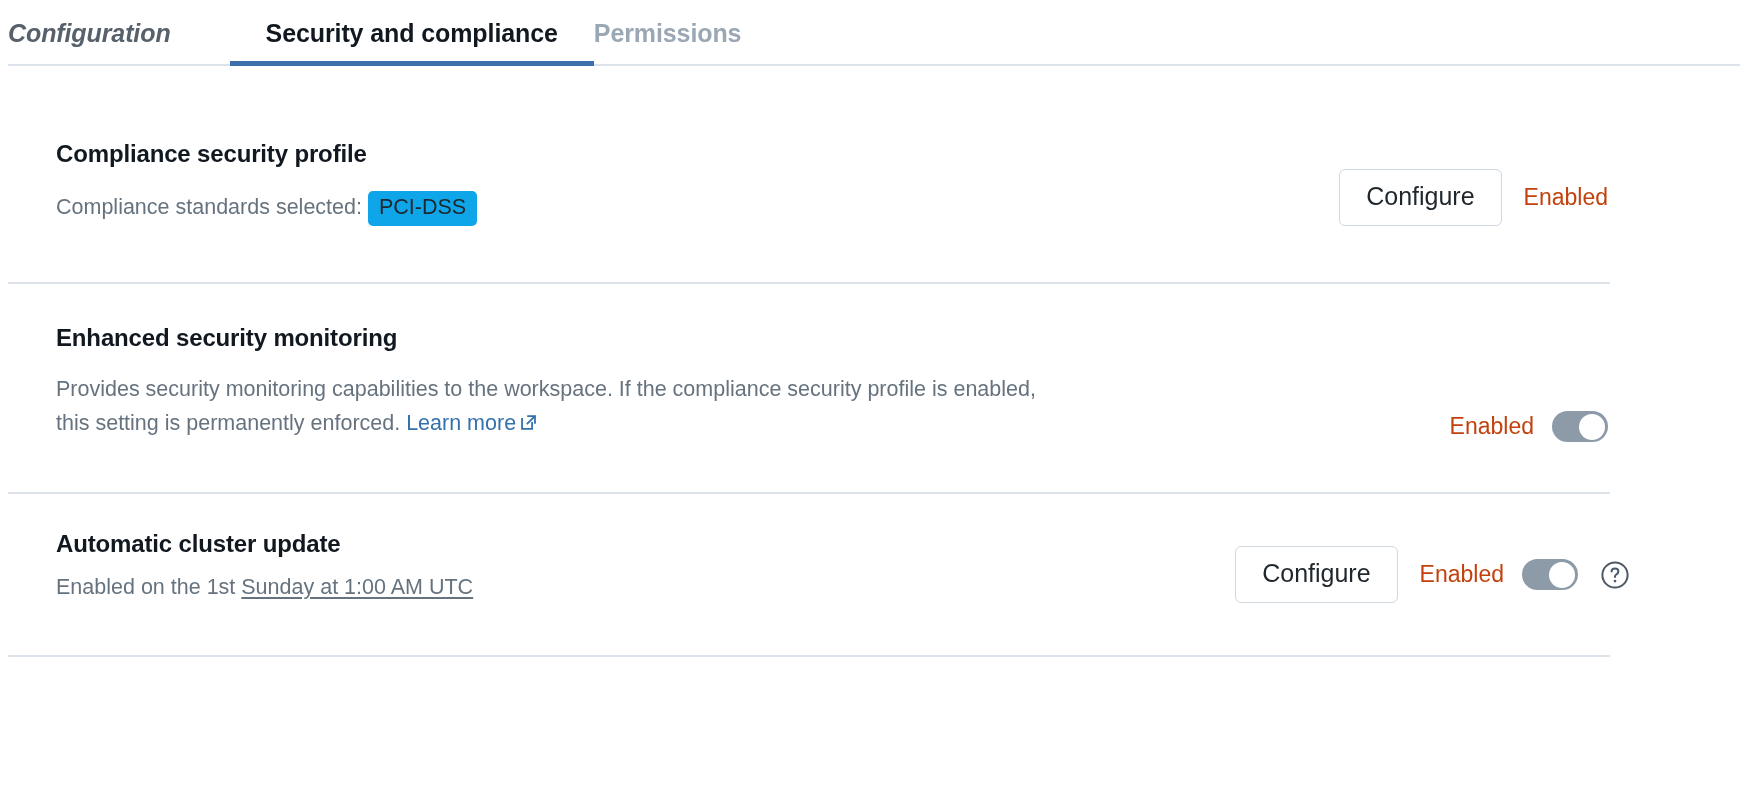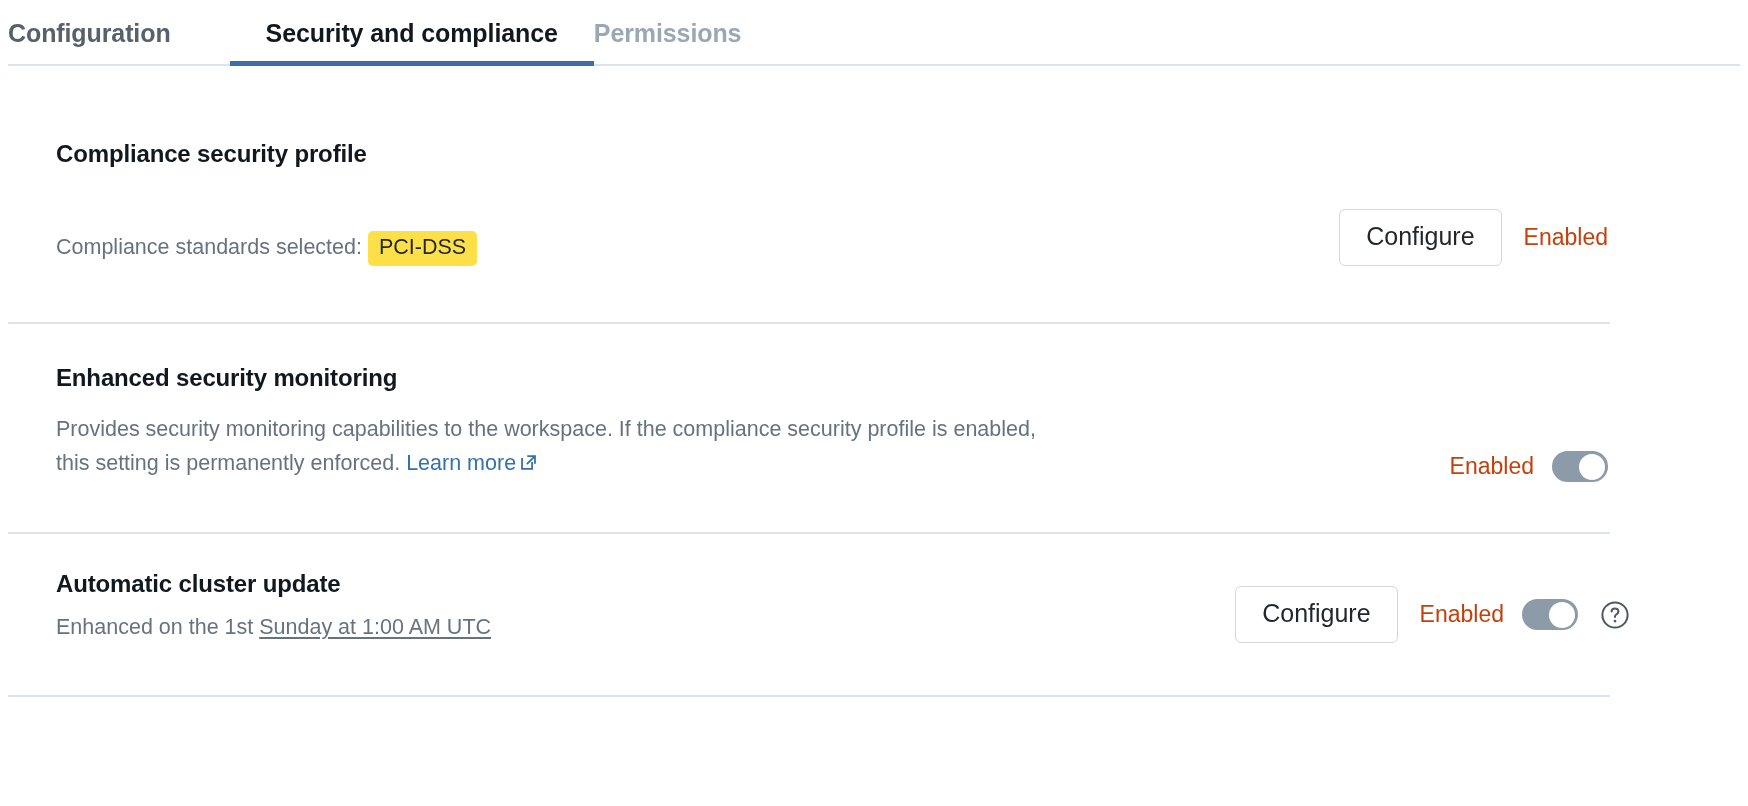--- a/index.html
+++ b/index.html
@@ -43,21 +43,21 @@
     position: relative;
     font-size: 25px;
     font-weight: 700;
     line-height: 1;
     padding: 0 31px 20px 0;
     margin-right: 28px;
     cursor: pointer;
     white-space: nowrap;
     letter-spacing: -0.1px;
   }
-  .tab:first-child { padding-left: 0; }
+  .tab:first-child { padding-left: 0; font-style: italic; }
   .tab.inactive-dark { color: #57616b; }
   .tab.inactive-light { color: #9aa7b4; }
   .tab.active {
     color: #11181f;
     padding-right: 36px;
     padding-left: 36px;
     margin-right: 0;
   }
   .tab.active .tab-underline {
     position: absolute;
@@ -118,28 +118,27 @@
     white-space: nowrap;
   }
   .ext-icon {
     display: inline-block;
     vertical-align: -2px;
     margin-left: 3px;
   }
 
   .badge {
     display: inline-block;
-    background: #fde047;
+    background: #0ea5e9;
     border-radius: 5px;
     padding: 3px 11px 5px;
     font-size: 21.5px;
     color: #1f272d;
     margin-left: 6px;
     line-height: 1.25;
-    margin-top: 40px;
   }
 
   
   .sec-right {
     display: flex;
     align-items: center;
     flex-shrink: 0;
     white-space: nowrap;
   }
   .btn {
@@ -249,21 +248,21 @@
     </div>
   </div>
 
   <div class="section-divider"></div>
 
   <div class="section" style="padding-top:36px; padding-bottom:52px;">
     <div class="section-inner">
       <div class="sec-left">
         <div class="sec-title">Automatic cluster update</div>
         <div class="sec-sub" style="margin-top:12px;">
-          <span>Enhanced on the 1st </span><span class="underlined">Sunday at 1:00 AM UTC</span>
+          <span>Enabled on the 1st </span><span class="underlined">Sunday at 1:00 AM UTC</span>
         </div>
       </div>
       <div class="sec-right" style="margin-top:4px; margin-right:-22px;">
         <button class="btn">Configure</button>
         <span class="state-label">Enabled</span>
         <span class="toggle">
           <span class="knob"></span>
         </span>
         <span class="help-icon">
             <svg width="30" height="30" viewBox="0 0 30 30" fill="none">

